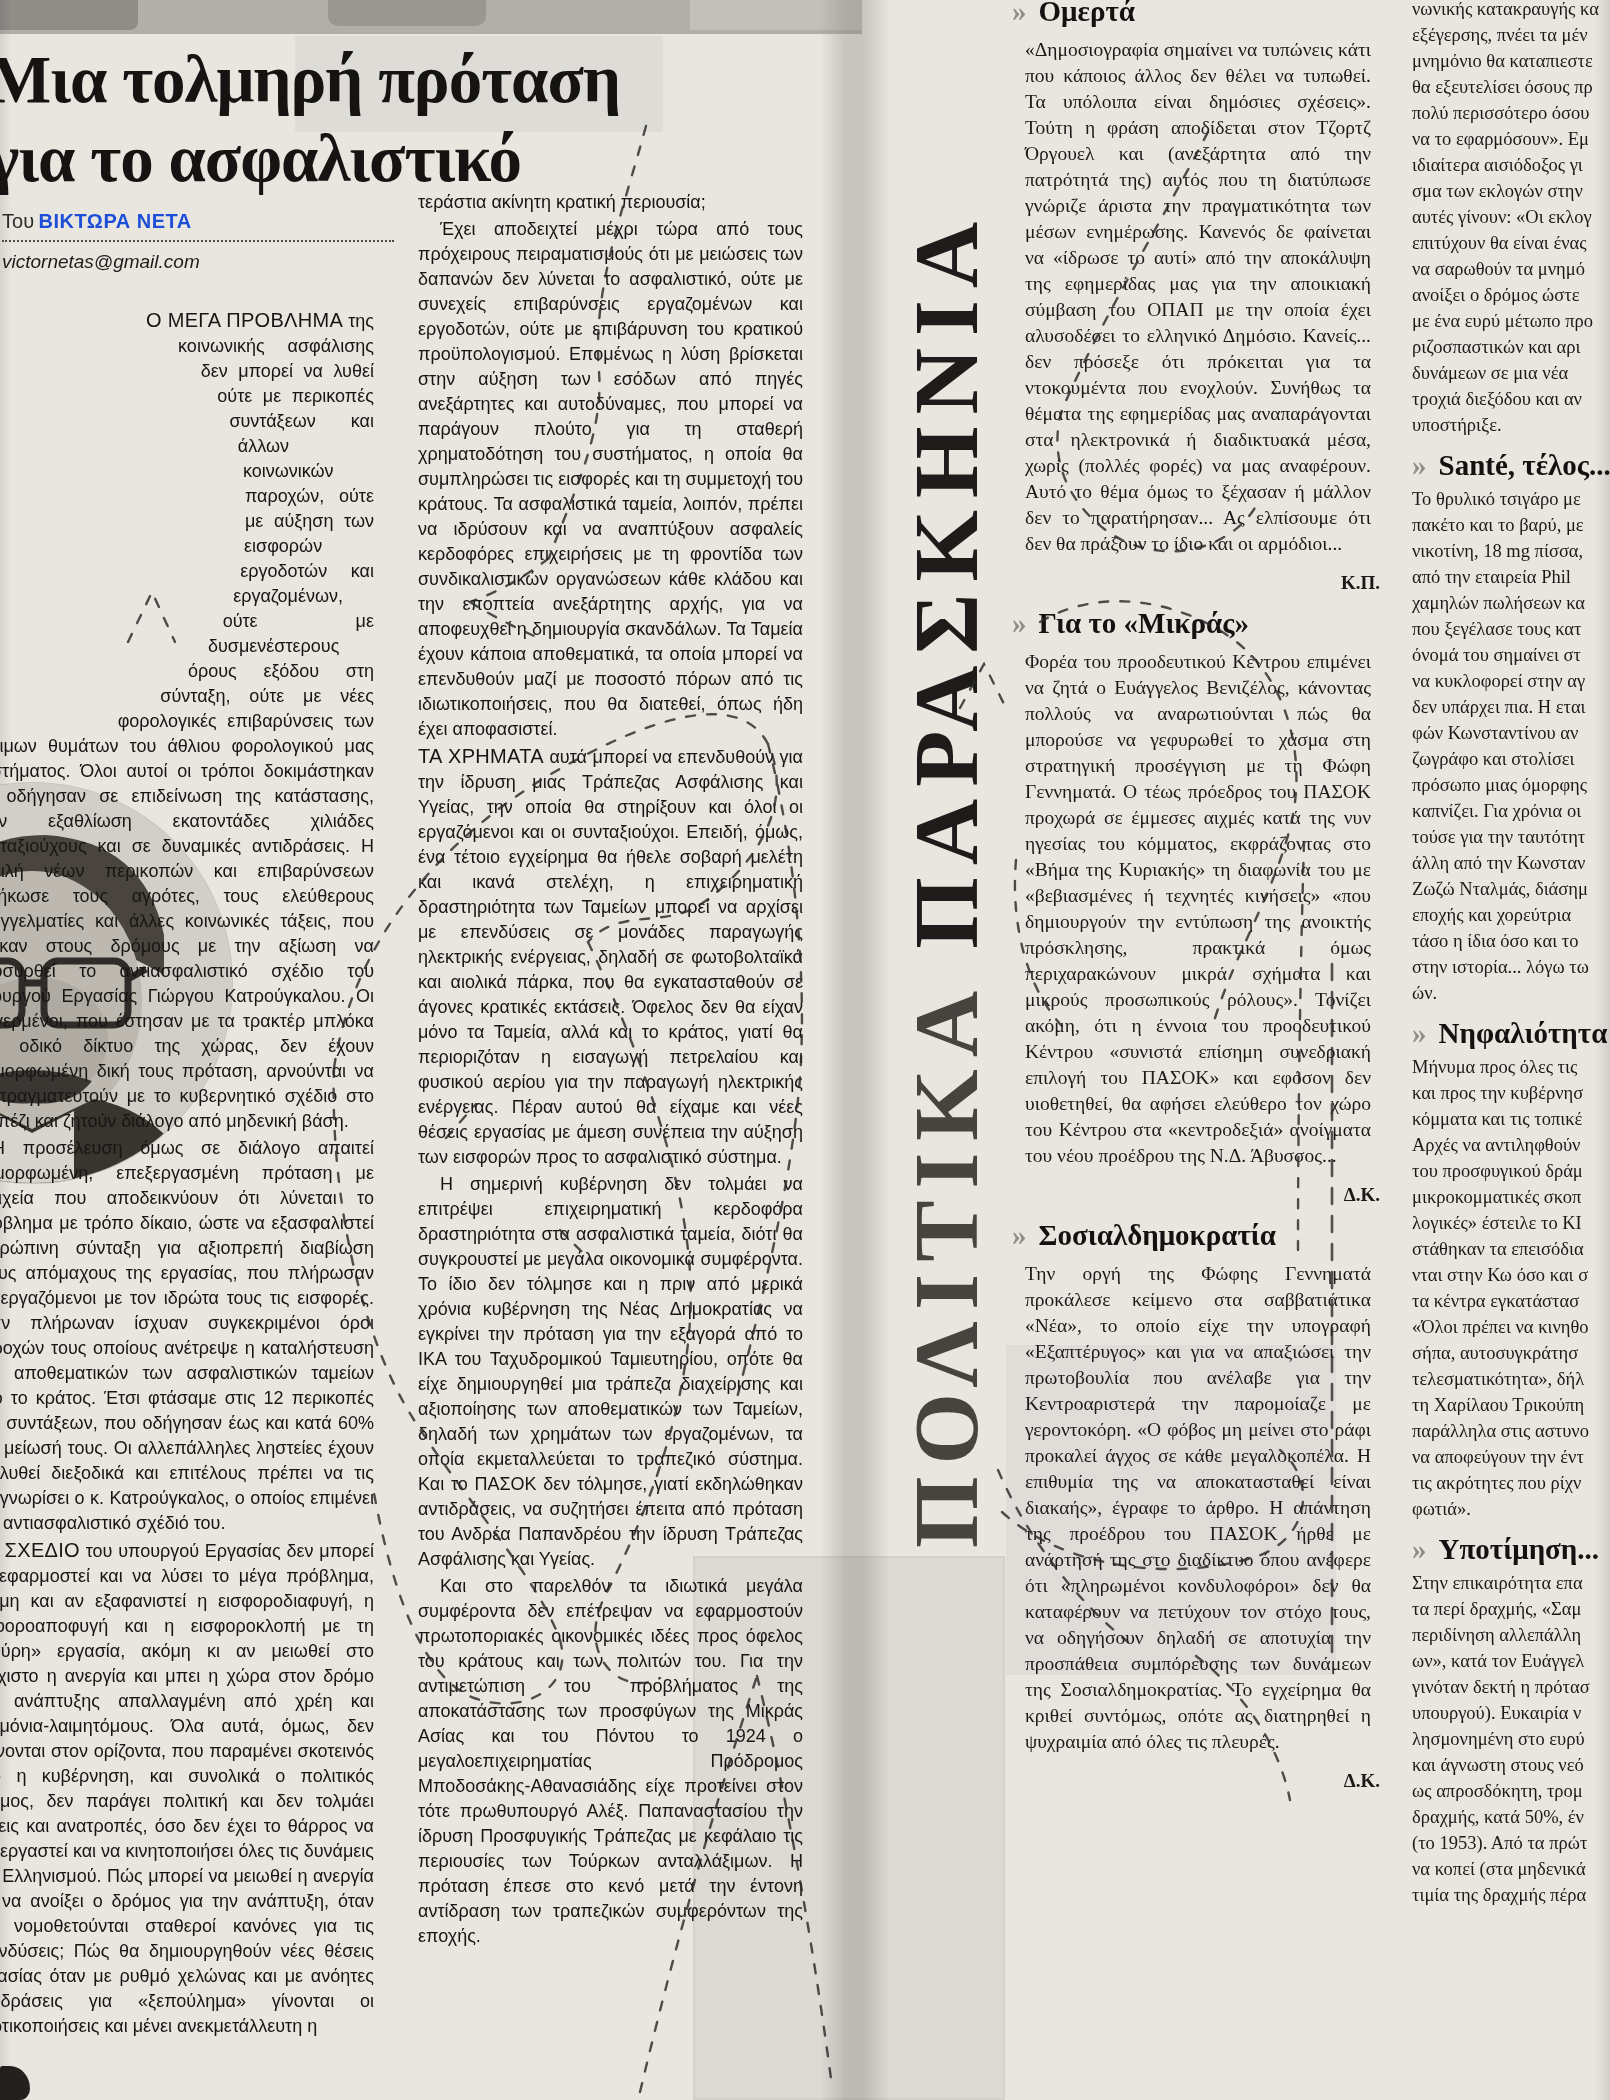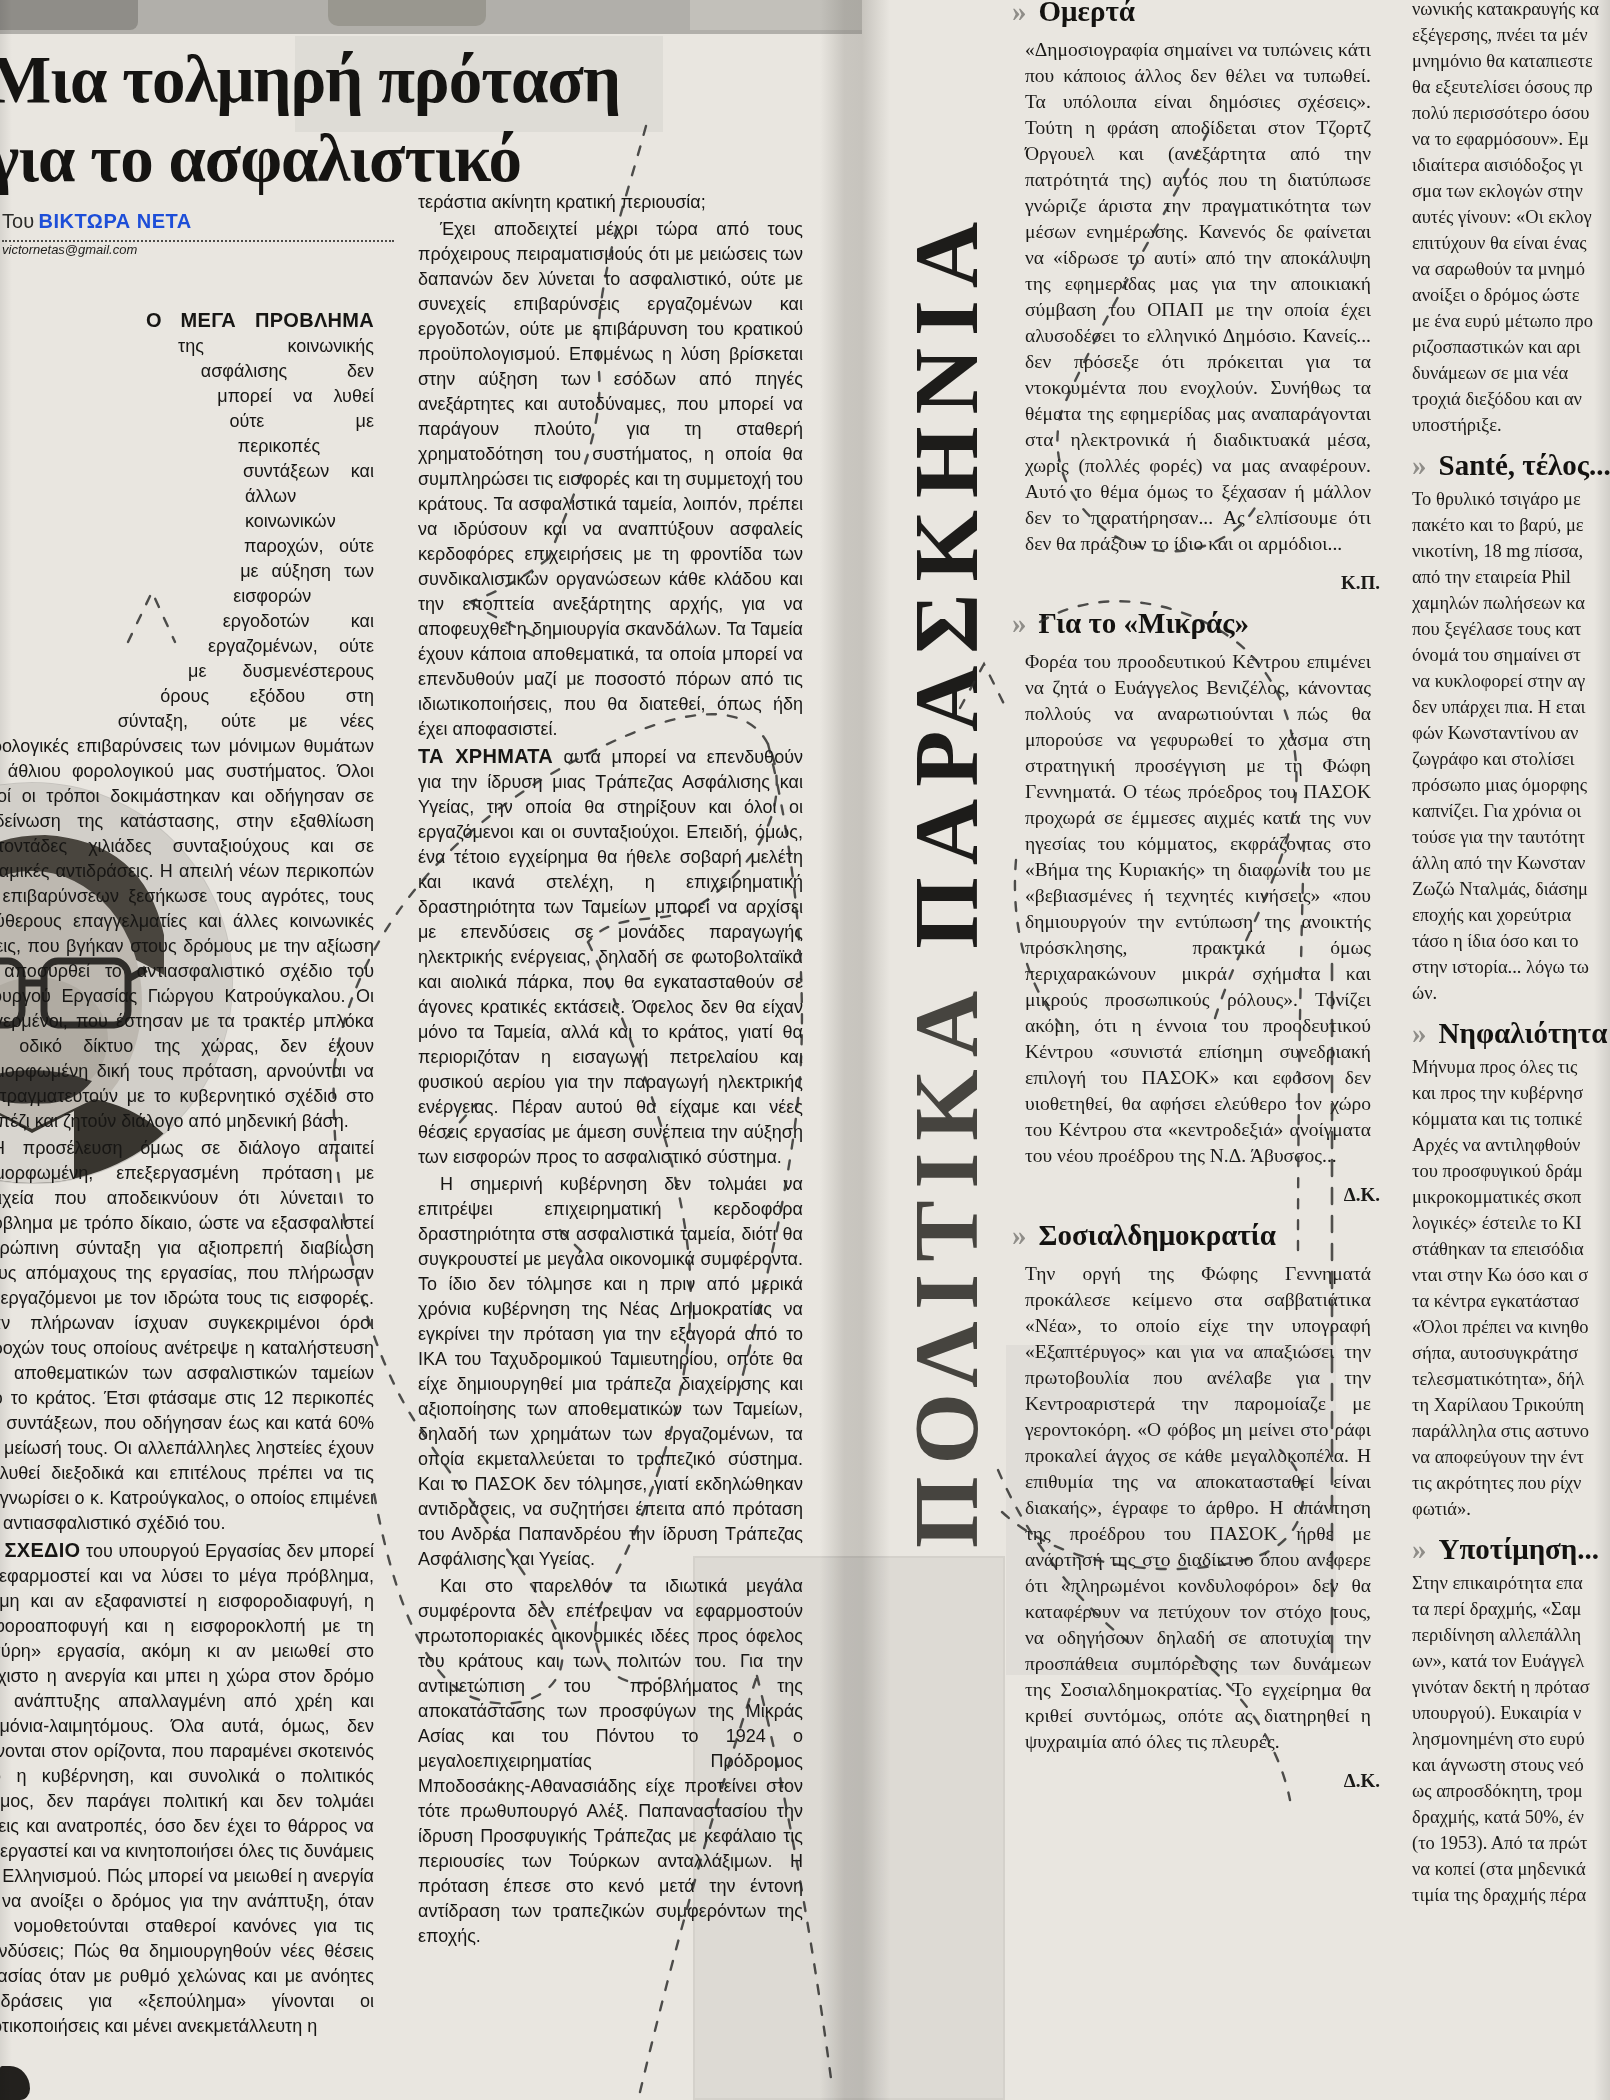--- a/index.html
+++ b/index.html
@@ -19,30 +19,30 @@
   .ghost-c{position:absolute;left:1006px;top:1345px;width:330px;height:330px;background:rgba(0,0,0,.035);}
   .corner-blob{position:absolute;left:0;top:2066px;width:30px;height:34px;background:#23211e;border-radius:10% 80% 40% 0;}
 
   
   .headline{position:absolute;left:-12px;top:40px;width:700px;
             font-size:67px;line-height:79px;font-weight:600;letter-spacing:-1px;color:#151412;}
   .byline{position:absolute;left:2px;top:210px;width:400px;font-family:"Liberation Sans",sans-serif;}
   .byline .pre{font-size:20px;color:#2a2a28;}
   .byline .name{font-size:20px;font-weight:900;letter-spacing:.5px;color:#1d4ed8;}
   .byline-rule{margin-top:7px;width:392px;border-bottom:2px dotted #4c4b48;}
-  .byline .email{font-style:italic;font-size:13px;color:#1e1d1b;}
+  .byline .email{margin-top:9px;font-style:italic;font-size:19px;color:#1e1d1b;}
 
   
   .bcol{position:absolute;font-family:"Liberation Sans",sans-serif;font-size:18px;line-height:25px;
         text-align:justify;color:#171614;}
   .col1{left:-30px;top:308px;width:416px;height:1792px;overflow:hidden;}
   .col2{left:418px;top:190px;width:397px;height:1896px;overflow:hidden;}
   .bcol p{margin:0 12px 2px 0;text-indent:22px;}
   .bcol p.first{text-indent:0;}
-  .lead{font-weight:700;font-size:20px;letter-spacing:.3px;}
+  .lead{font-weight:400;font-size:20px;letter-spacing:.3px;}
   .photo-float{float:left;width:305px;height:414px;margin-top:470px;
                shape-outside:circle(213px at 62px 206px);}
 
   
   .photo{position:absolute;left:-168px;top:783px;width:400px;height:400px;border-radius:50%;
          overflow:hidden;background:#d2cfc9;box-shadow:0 0 0 1px rgba(0,0,0,.15);}
 
   
   .vtitle{position:absolute;left:893px;top:1548px;width:1720px;height:112px;
           transform:rotate(-90deg);transform-origin:0 0;

